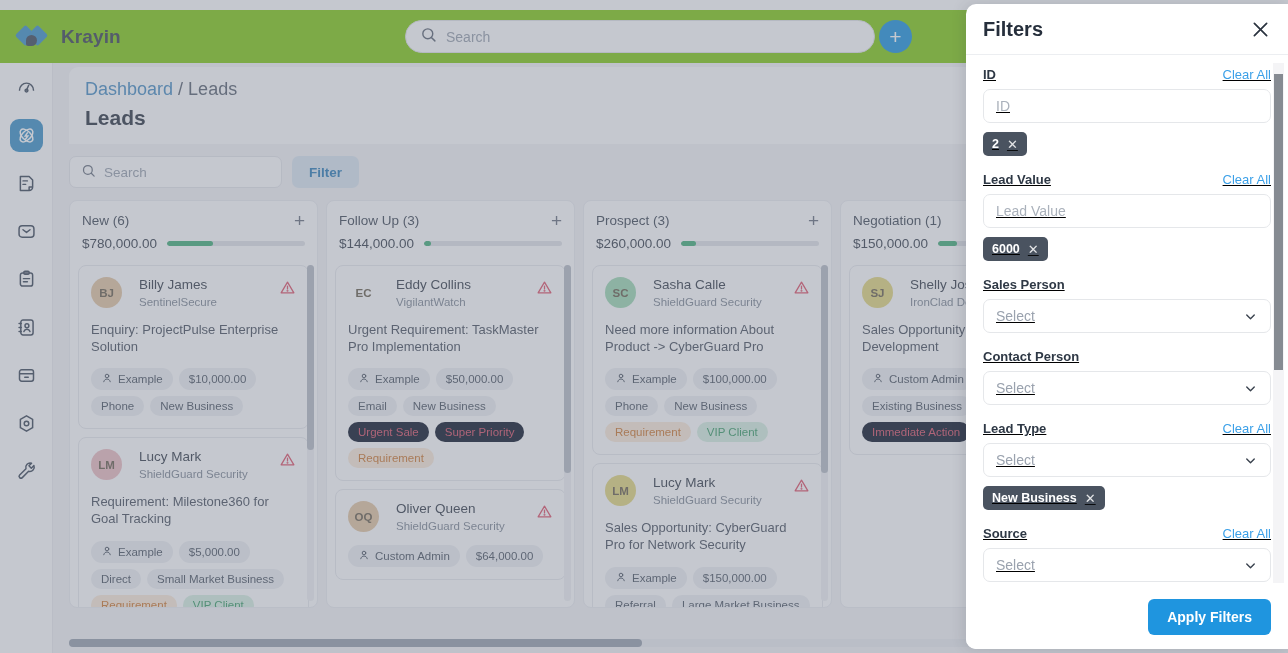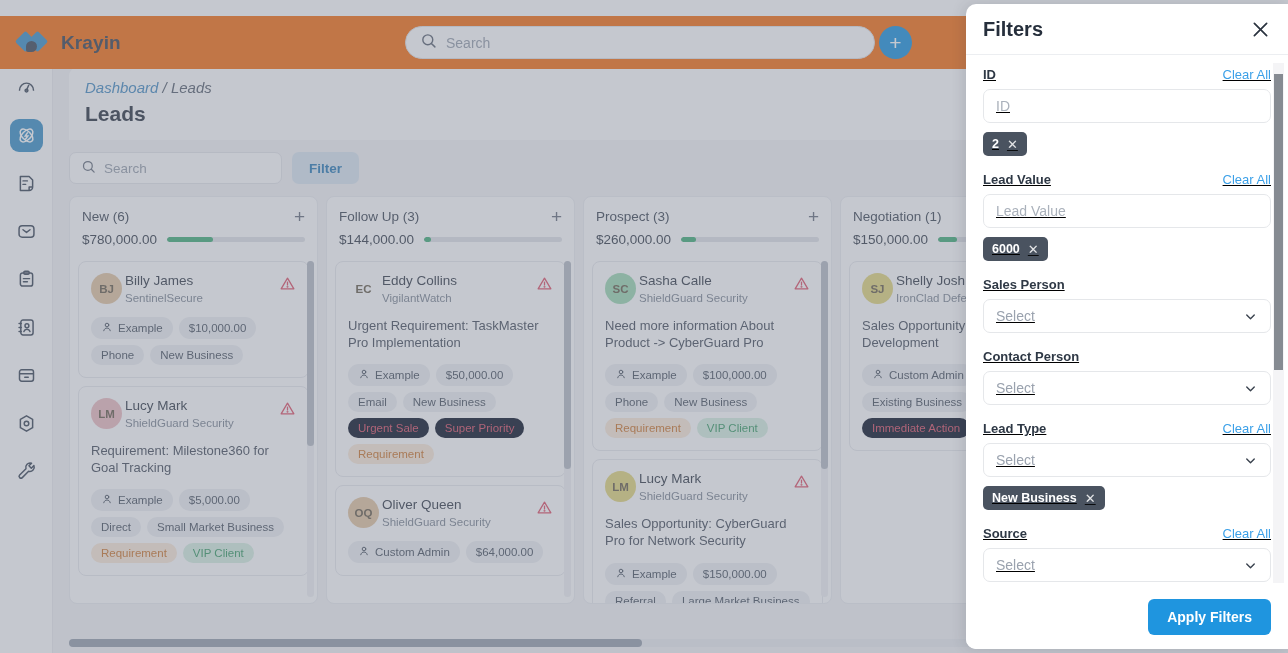--- a/index.html
+++ b/index.html
@@ -17,22 +17,22 @@
   }
   
   #backdrop {
     position: absolute; inset: 0;
     background: rgba(116,125,140,0.42);
     z-index: 50;
   }
 
   
   #topbar {
-    position: absolute; top: 16px; left: 0; right: 0; height: 53px;
-    background: #f97316;
+    position: absolute; top: 10px; left: 0; right: 0; height: 53px;
+    background: #84cc16;
     display: flex; align-items: center;
     z-index: 5;
   }
   #brand { display: flex; align-items: center; gap: 9px; padding-left: 18px; width: 200px; }
   .logo-mark { width: 34px; height: 20px; position: relative; }
   .logo-mark i { position: absolute; display: block; }
   .d1 { width: 15px; height: 15px; background: #3f93c8; transform: rotate(45deg); left: 0; top: 1px; border-radius: 2px;}
   .d2 { width: 15px; height: 15px; background: #3f93c8; transform: rotate(45deg); left: 12px; top: 1px; border-radius: 2px;}
   .d3 { width: 11px; height: 11px; background: #3f4a5a; border-radius: 50% 50% 50% 2px; left: 8px; top: 8px; }
   #brand-name { font-size: 19px; font-weight: 600; color: #3d4654; letter-spacing: .1px;}
@@ -75,21 +75,21 @@
   
   #page {
     position: absolute; top: 53px; left: 53px; right: 0; bottom: 0;
     background: #f4f4f6; padding: 14px 16px 0 16px;
     overflow: hidden;
   }
   #page-head {
     background: #fff; border-radius: 9px 9px 0 0;
     padding: 12px 16px 14px 16px;
   }
-  #breadcrumb { font-size: 15px; color: #5c6572; font-style: italic; }
+  #breadcrumb { font-size: 18px; color: #5c6572; }
   #breadcrumb a { color: #4a8fc4; text-decoration: none; }
   #page-title { font-size: 21px; font-weight: 700; color: #2f3744; margin-top: 6px; }
 
   #toolbar { display: flex; align-items: center; gap: 10px; padding: 12px 0 12px 0; }
   #list-search {
     width: 213px; height: 32px; background: #fff;
     border: 1px solid #e6e7eb; border-radius: 7px;
     display: flex; align-items: center; gap: 8px; padding: 0 11px;
   }
   #list-search input {
@@ -126,21 +126,21 @@
     overflow: hidden; position: relative;
   }
   .col-scroll { position: absolute; right: 3px; top: 6px; bottom: 6px; width: 7px; }
   .col-scroll .track { position: absolute; inset: 0; background: #f1f2f4; border-radius: 4px; }
   .col-scroll .thumb { position: absolute; left: 0; width: 7px; background: #b9bec7; border-radius: 4px; }
 
   .card {
     background: #fff; border: 1px solid #e8eaee; border-radius: 8px;
     padding: 11px 12px 12px 12px; margin-bottom: 8px;
   }
-  .card-top { display: flex; align-items: flex-start; gap: 3px; }
+  .card-top { display: flex; align-items: flex-start; gap: 17px; }
   .avatar {
     width: 31px; height: 31px; border-radius: 50%; flex: 0 0 31px;
     display: flex; align-items: center; justify-content: center;
     font-size: 11.5px; font-weight: 600; color: #6c6250;
   }
   .who { flex: 1; min-width: 0; }
   .who-name { font-size: 13.5px; color: #39414d; line-height: 1.25; }
   .who-org { font-size: 11.5px; color: #818a96; margin-top: 2px; }
   .warn-icon { color: #e0556b; flex: 0 0 auto; margin-top: 2px; }
   .card-title { font-size: 13px; color: #4a525f; line-height: 1.32; margin-top: 13px; }
@@ -375,20 +375,21 @@
                 <div class="who">
                   <div class="who-name">Billy James</div>
                   <div class="who-org">SentinelSecure</div>
                 </div>
                 <span class="warn-icon"><svg width="17" height="17" viewBox="0 0 24 24" fill="none" stroke="currentColor" stroke-width="1.8" stroke-linejoin="round" stroke-linecap="round">
                     <path d="M12 4.5L21 19.5H3z"></path>
                     <line x1="12" y1="10" x2="12" y2="14"></line>
                     <circle cx="12" cy="16.6" r=".5" fill="currentColor"></circle>
                   </svg></span>
               </div>
+              <div class="card-title">Enquiry: ProjectPulse Enterprise Solution</div>
               <div class="tags">
                 <span class="tag">
                   <span><svg width="12" height="12" viewBox="0 0 24 24" fill="none" stroke="currentColor" stroke-width="2" stroke-linecap="round">
                       <circle cx="12" cy="8" r="3.6"></circle>
                       <path d="M5.5 19.5c.8-3.6 3.4-5.4 6.5-5.4s5.7 1.8 6.5 5.4"></path>
                     </svg></span>
                   <span>Example</span>
                 </span>
                 <span class="tag">
                   <span>$10,000.00</span>

